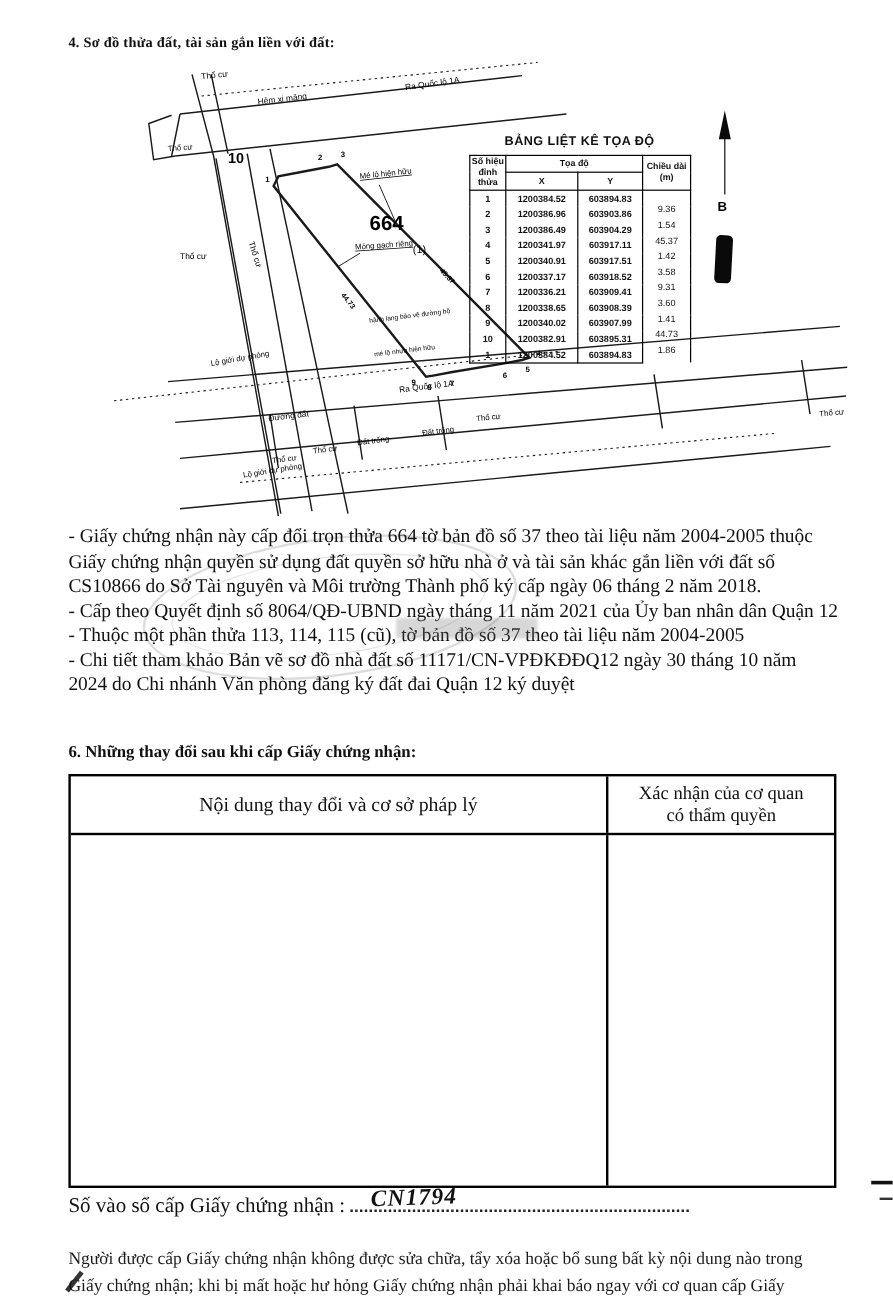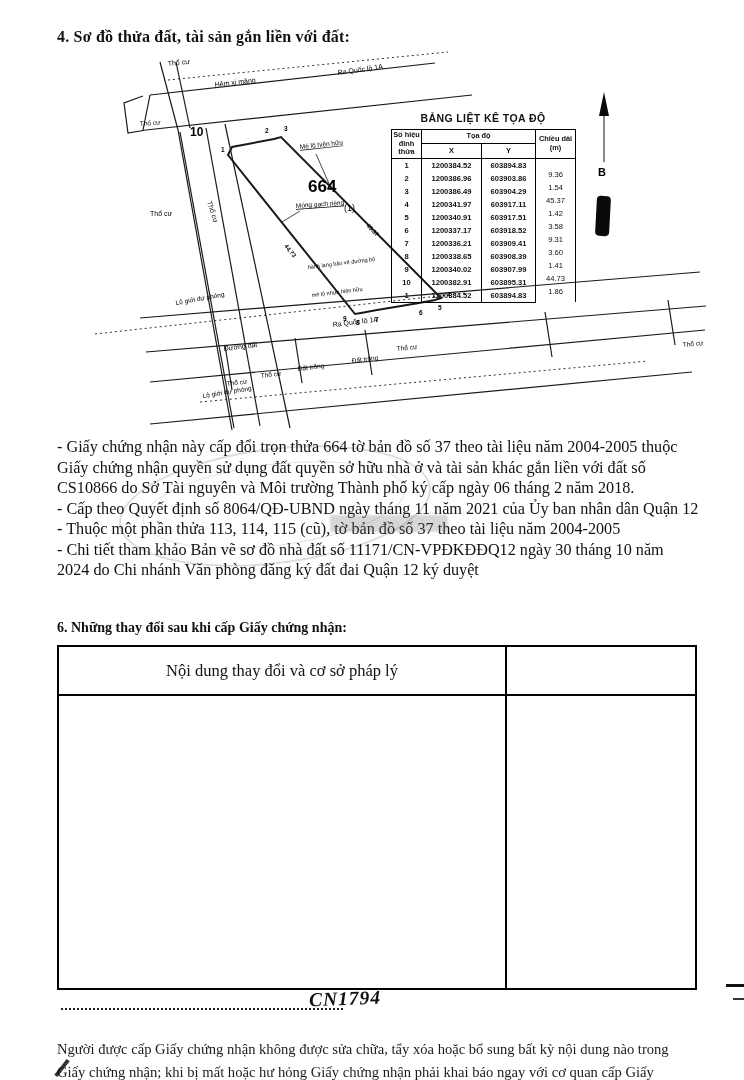--- a/index.html
+++ b/index.html
@@ -4,21 +4,21 @@
 <style>
   html,body{margin:0;padding:0;}
   body{
     width:744px;height:1080px;position:relative;overflow:hidden;
     background:#ffffff;color:#111;
     font-family:"Liberation Serif", serif;
   }
   .abs{position:absolute;}
 
   
-  .s4-title{left:57px;top:28px;font-size:16px;font-weight:bold;letter-spacing:.2px;}
+  .s4-title{left:57px;top:28px;font-size:12px;font-weight:bold;letter-spacing:.2px;}
   .s5{left:57px;top:437px;width:642px;font-size:16.2px;line-height:1.27;}
   .s5 .h{font-weight:bold;}
   .s5 p{margin:0;}
   .s6-title{left:57px;top:620px;font-size:14px;font-weight:bold;}
 
   
   .coord-wrap{left:391px;top:80px;width:184px;font-family:"Liberation Sans", sans-serif;margin-top:32px;}
   .coord-title{font-size:10.5px;font-weight:bold;text-align:center;letter-spacing:.4px;margin-bottom:5px;}
   table.coord{border-collapse:collapse;width:184px;table-layout:fixed;}
   table.coord td{border:1.2px solid #000;font-size:7.6px;font-weight:bold;text-align:center;padding:0;}
@@ -244,29 +244,31 @@
   <p>- Cấp theo Quyết định số 8064/QĐ-UBND ngày tháng 11 năm 2021 của Ủy ban nhân dân Quận 12</p>
   <p>- Thuộc một phần thửa 113, 114, 115 (cũ), tờ bản đồ số 37 theo tài liệu năm 2004-2005</p>
   <p>- Chi tiết tham khảo Bản vẽ sơ đồ nhà đất số 11171/CN-VPĐKĐĐQ12 ngày 30 tháng 10 năm 2024 do Chi nhánh Văn phòng đăng ký đất đai Quận 12 ký duyệt</p>
 </div>
 <div class="abs smudge-decision"></div>
 
 <div class="abs s6-title">6. Những thay đổi sau khi cấp Giấy chứng nhận:</div>
 <div class="abs chg-table">
   <div class="chg-head">
     <div class="chg-c1">Nội dung thay đổi và cơ sở pháp lý</div>
+    <div class="chg-c2">Xác nhận của cơ quan
+có thẩm quyền</div>
   </div>
   <div class="chg-body">
     <div class="chg-c1"></div>
     <div class="chg-c2"></div>
   </div>
 </div>
 
 <div class="serial">
-  <span class="dots"></span>
+  <span>Số vào sổ cấp Giấy chứng nhận :</span><span class="dots"></span>
   <span class="serial-value">CN1794</span>
 </div>
 
 <div class="abs footer">
   <p>Người được cấp Giấy chứng nhận không được sửa chữa, tẩy xóa hoặc bổ sung bất kỳ nội dung nào trong</p>
   <p>Giấy chứng nhận; khi bị mất hoặc hư hỏng Giấy chứng nhận phải khai báo ngay với cơ quan cấp Giấy</p>
 </div>
 
 <div class="abs slash-bl"></div>
 <div class="abs dash-right"></div>

